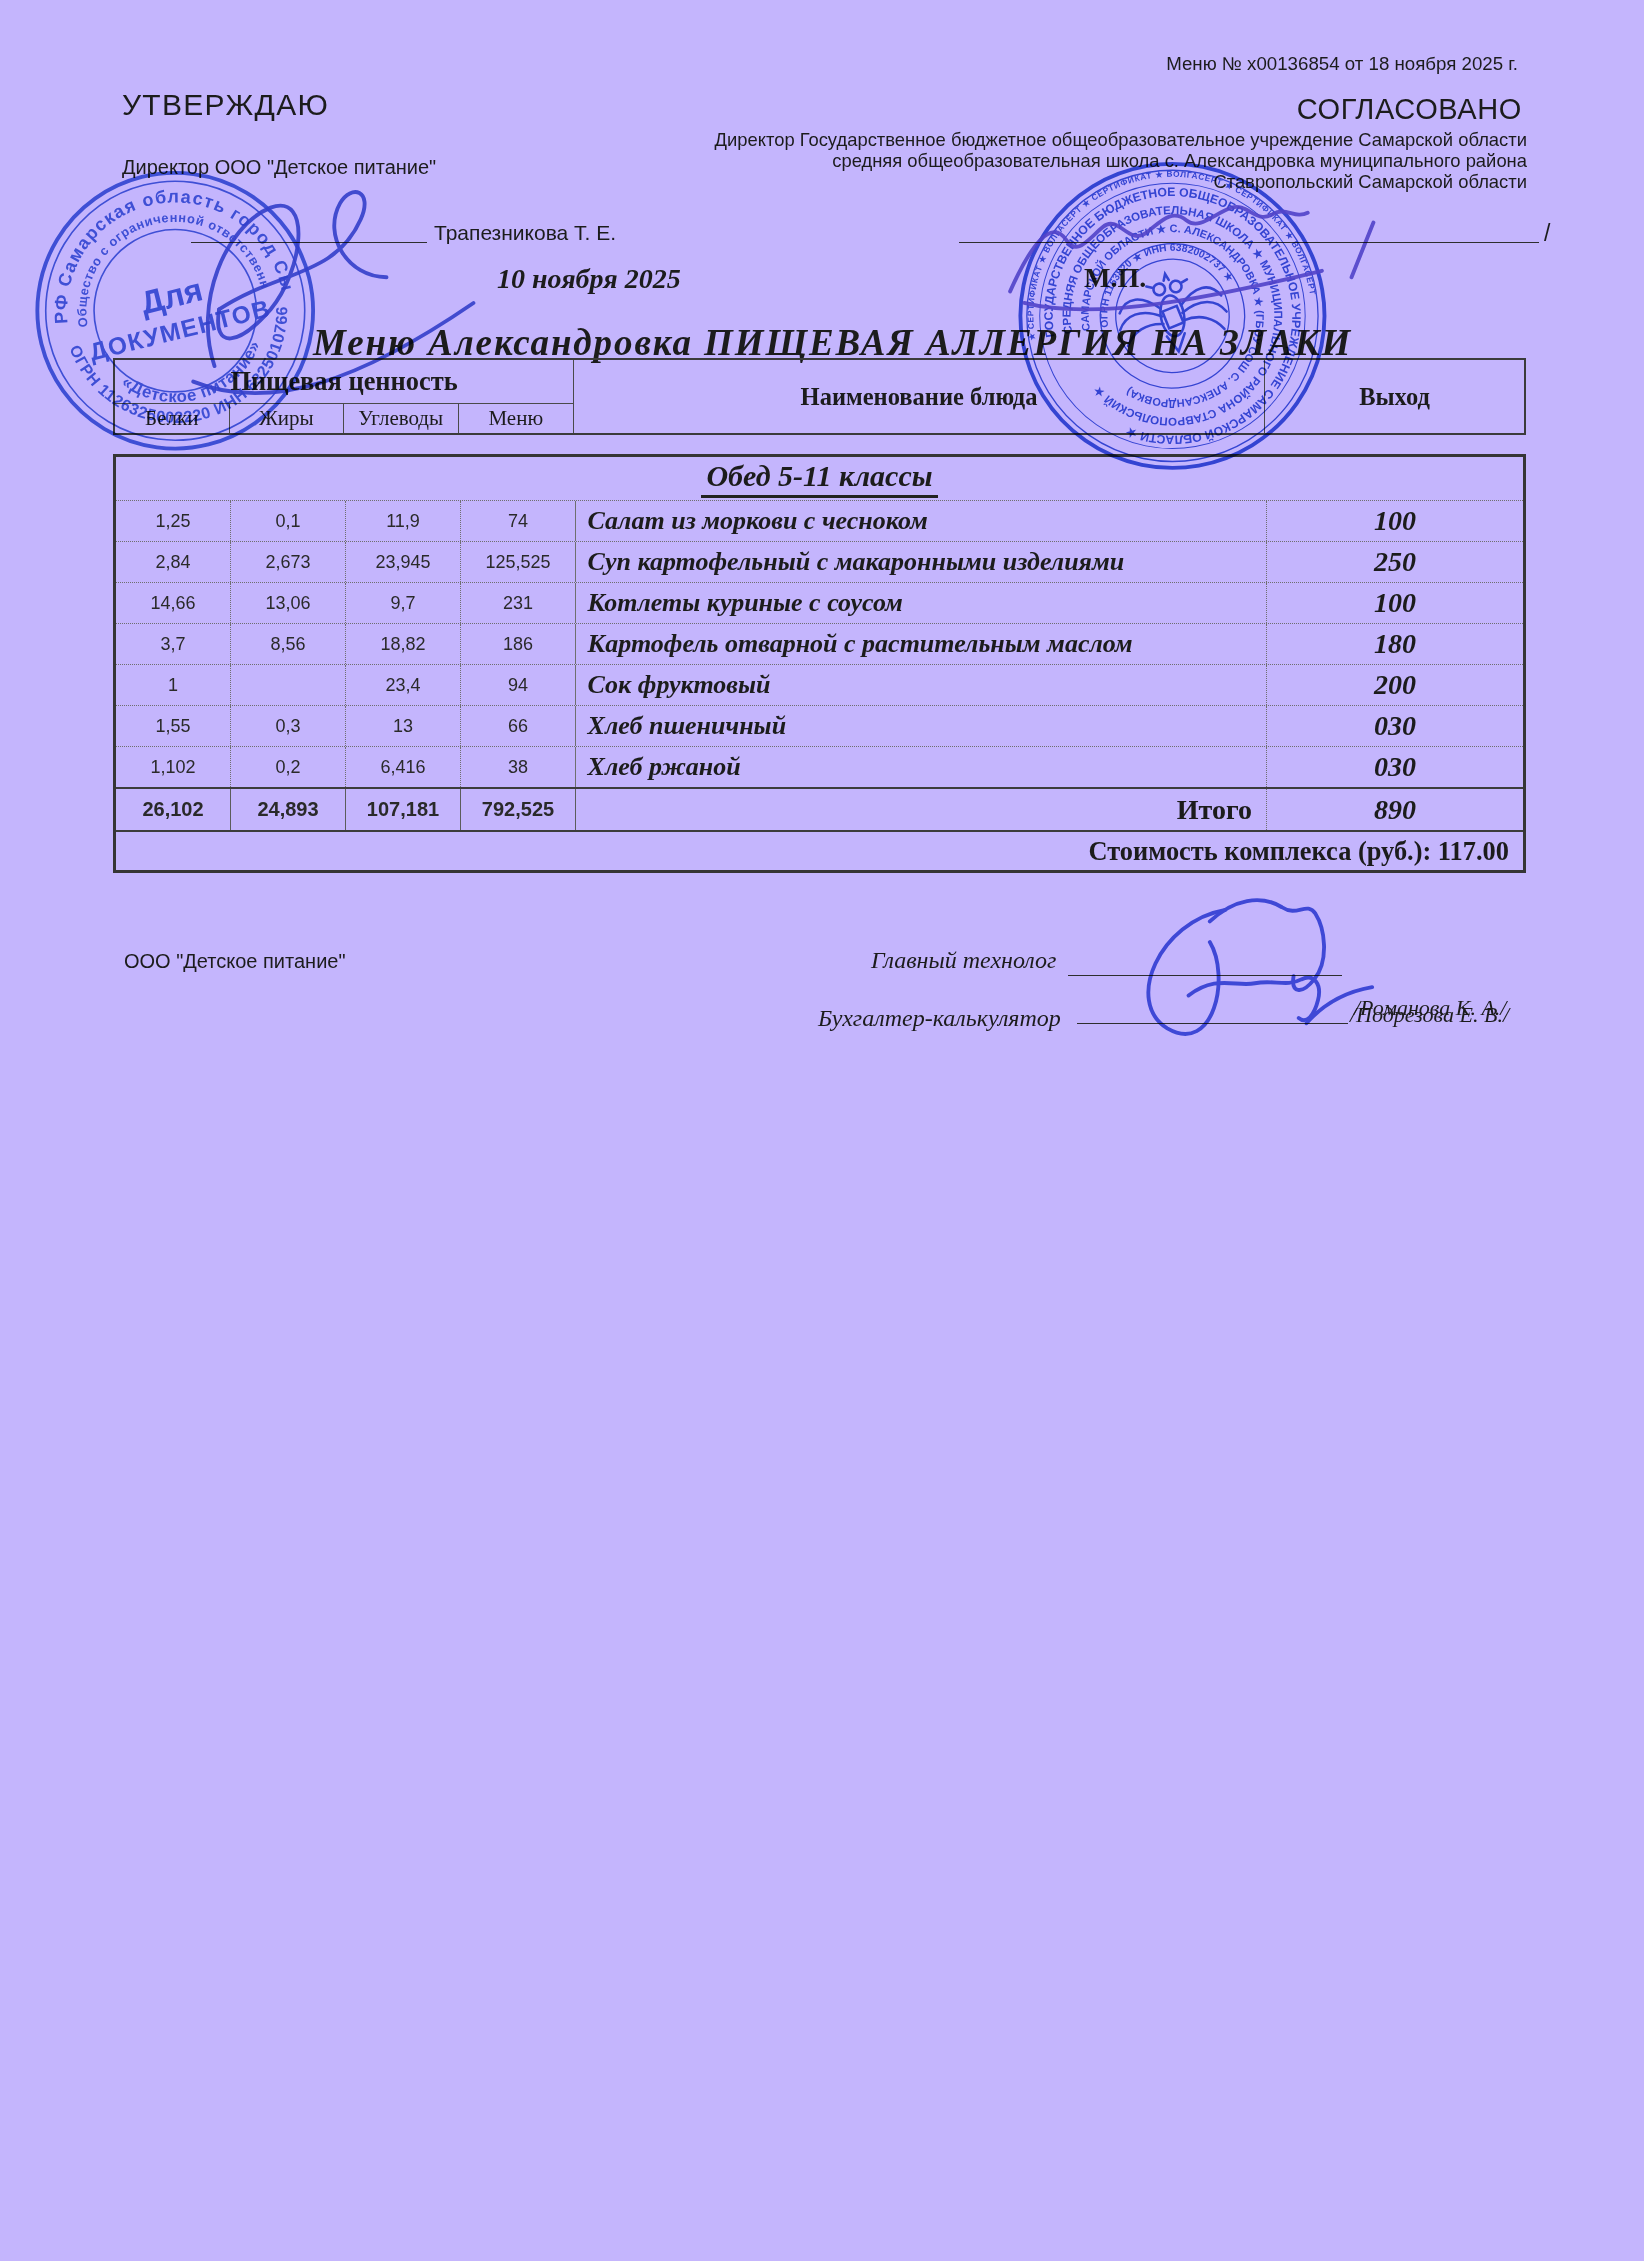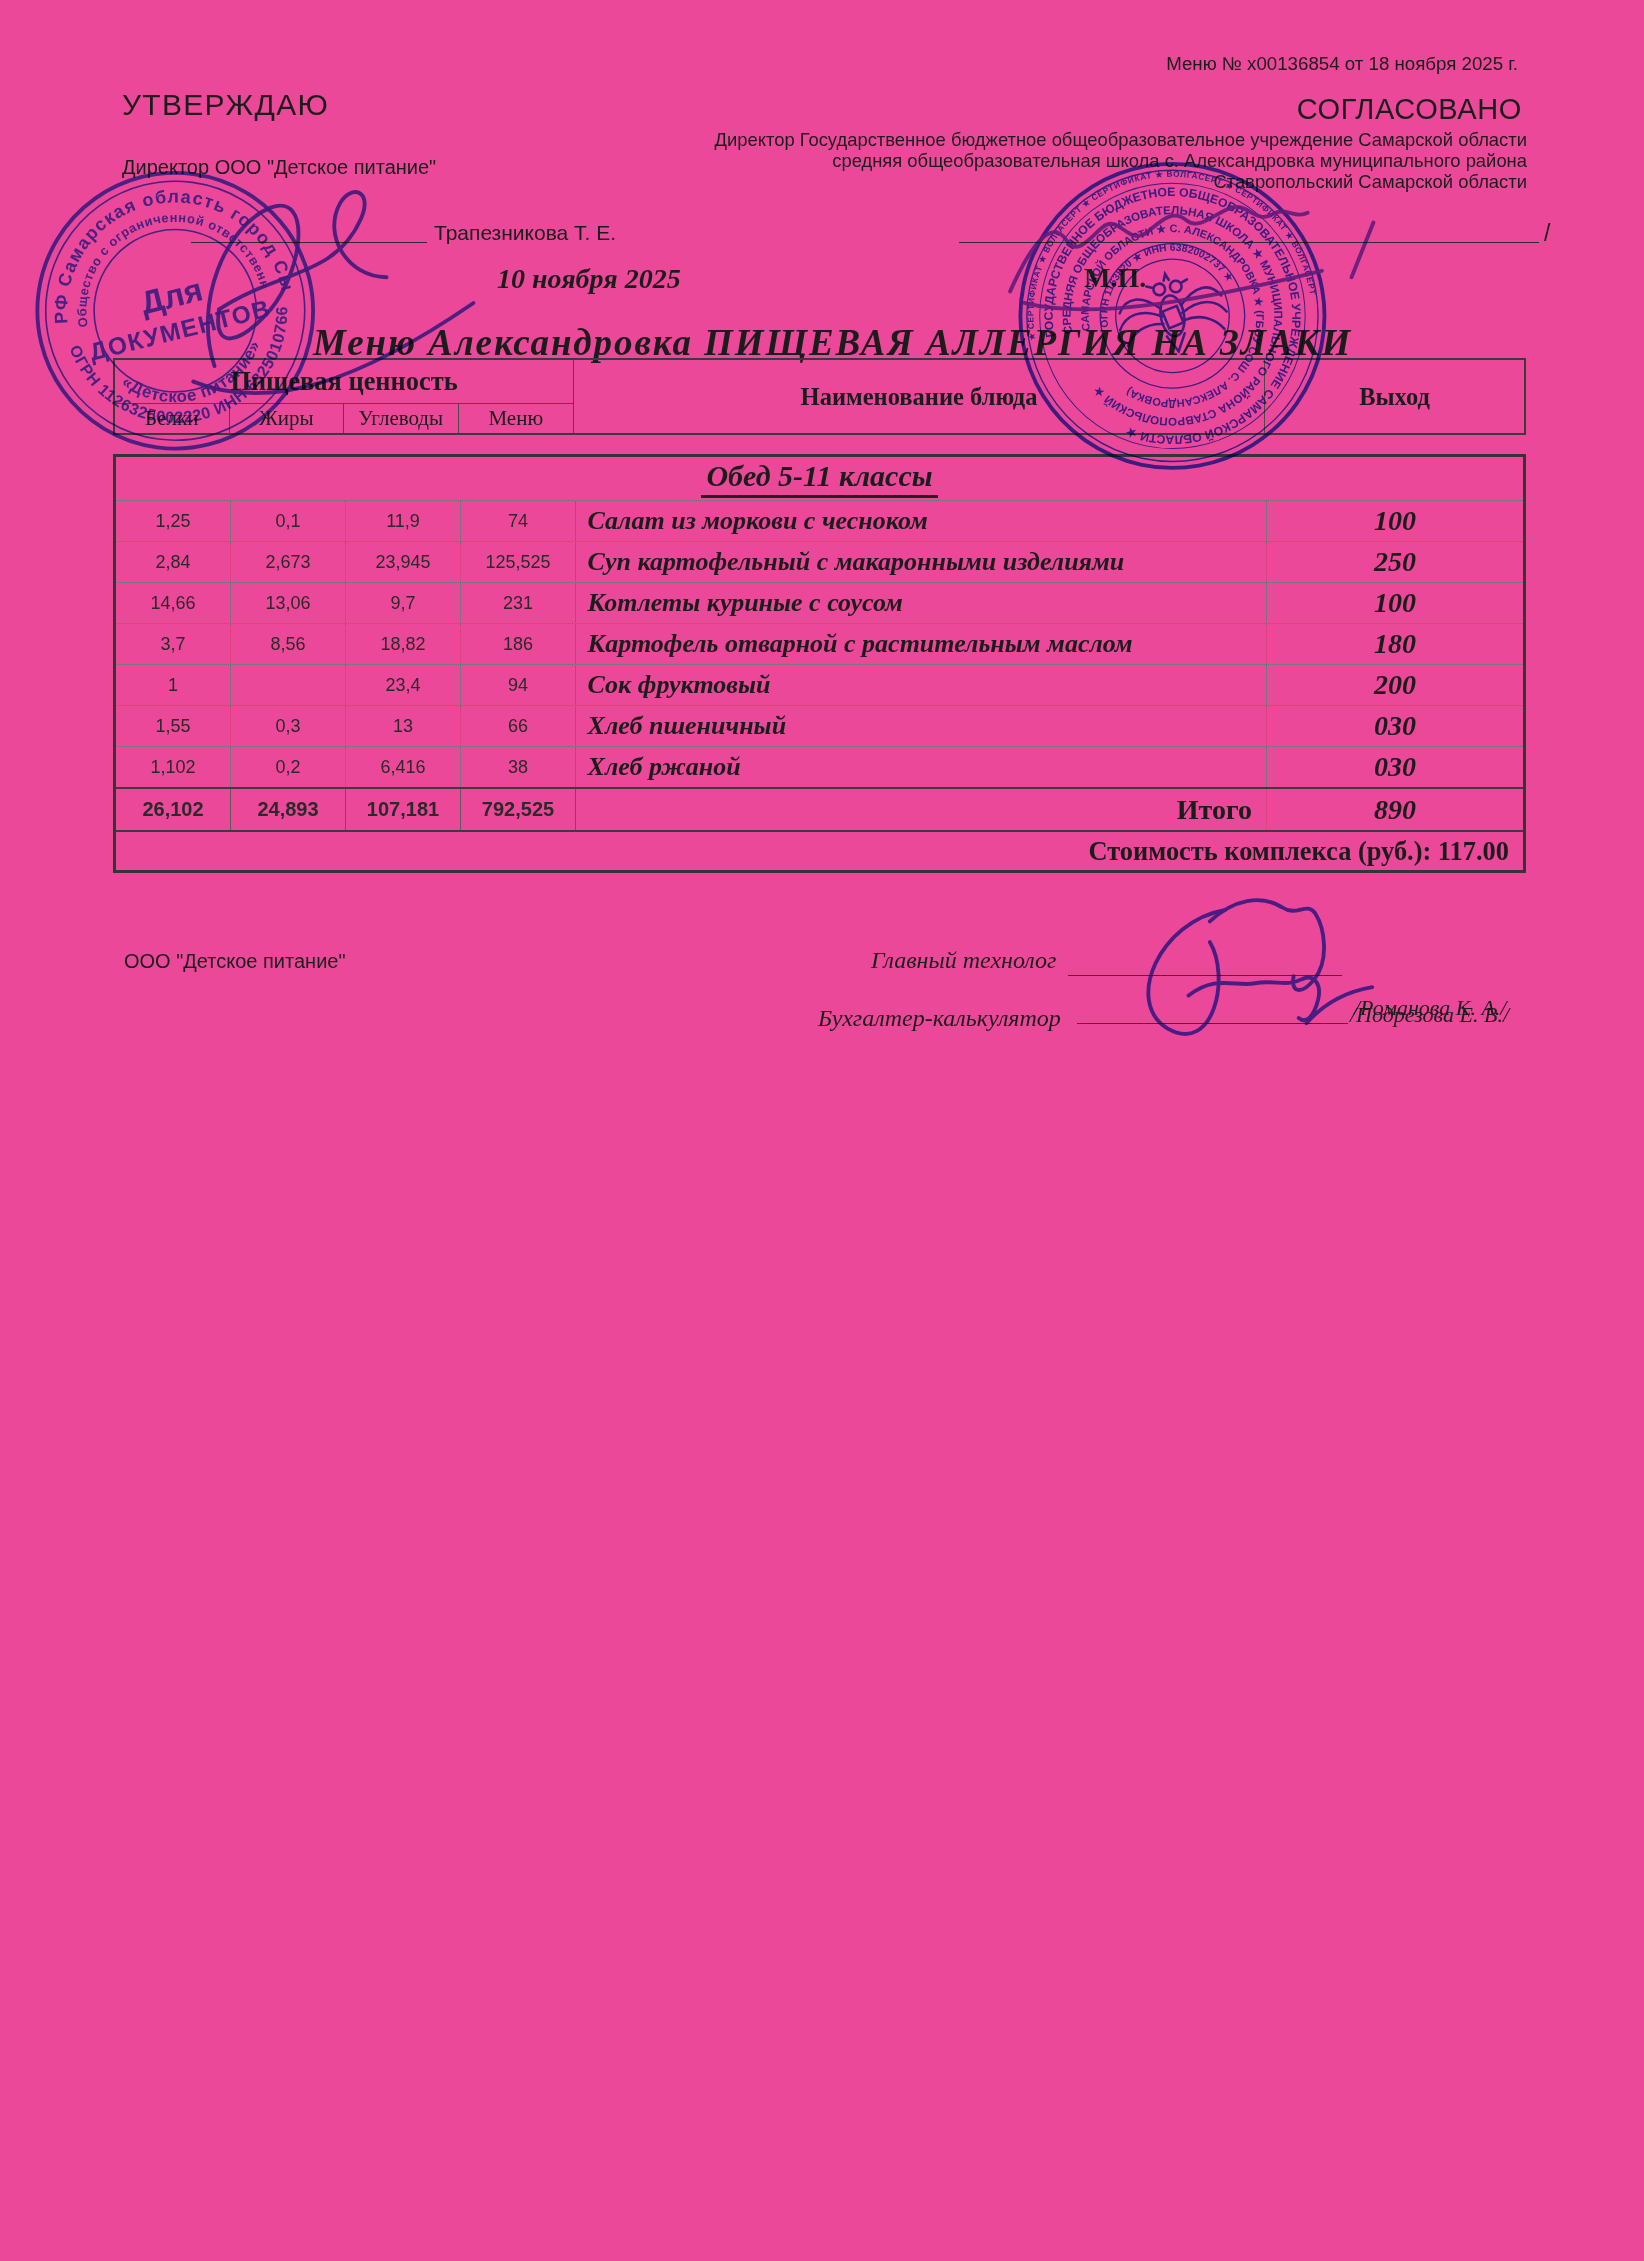--- a/index.html
+++ b/index.html
@@ -1,16 +1,16 @@
 <!DOCTYPE html>
 <html style="font-size:10.3px"><head>
 <meta charset="utf-8">
 <style>
   html,body{margin:0;padding:0;background:#e9e7e2;}
-  #page{position:relative;width:1644px;height:2261px;background:#ec4899;overflow:hidden;
+  #page{position:relative;width:1644px;height:2261px;background:#c4b5fd;overflow:hidden;
         font-family:"Liberation Sans",sans-serif;color:#1c1c1c;}
   .abs{position:absolute;}
   .serif{font-family:"Liberation Serif",serif;}
   *{box-sizing:border-box;}
 
   .menu-no{top:53px;right:126px;font-size:18.7px;}
   .approve-title{left:122px;top:88px;font-size:30px;letter-spacing:1.3px;}
   .agree-title{right:122px;top:93px;font-size:29px;letter-spacing:0.6px;}
   .approve-sub{left:122px;top:156px;font-size:20px;}
   .agree-sub{right:117px;top:129px;width:815px;font-size:18.4px;line-height:21px;text-align:right;}

